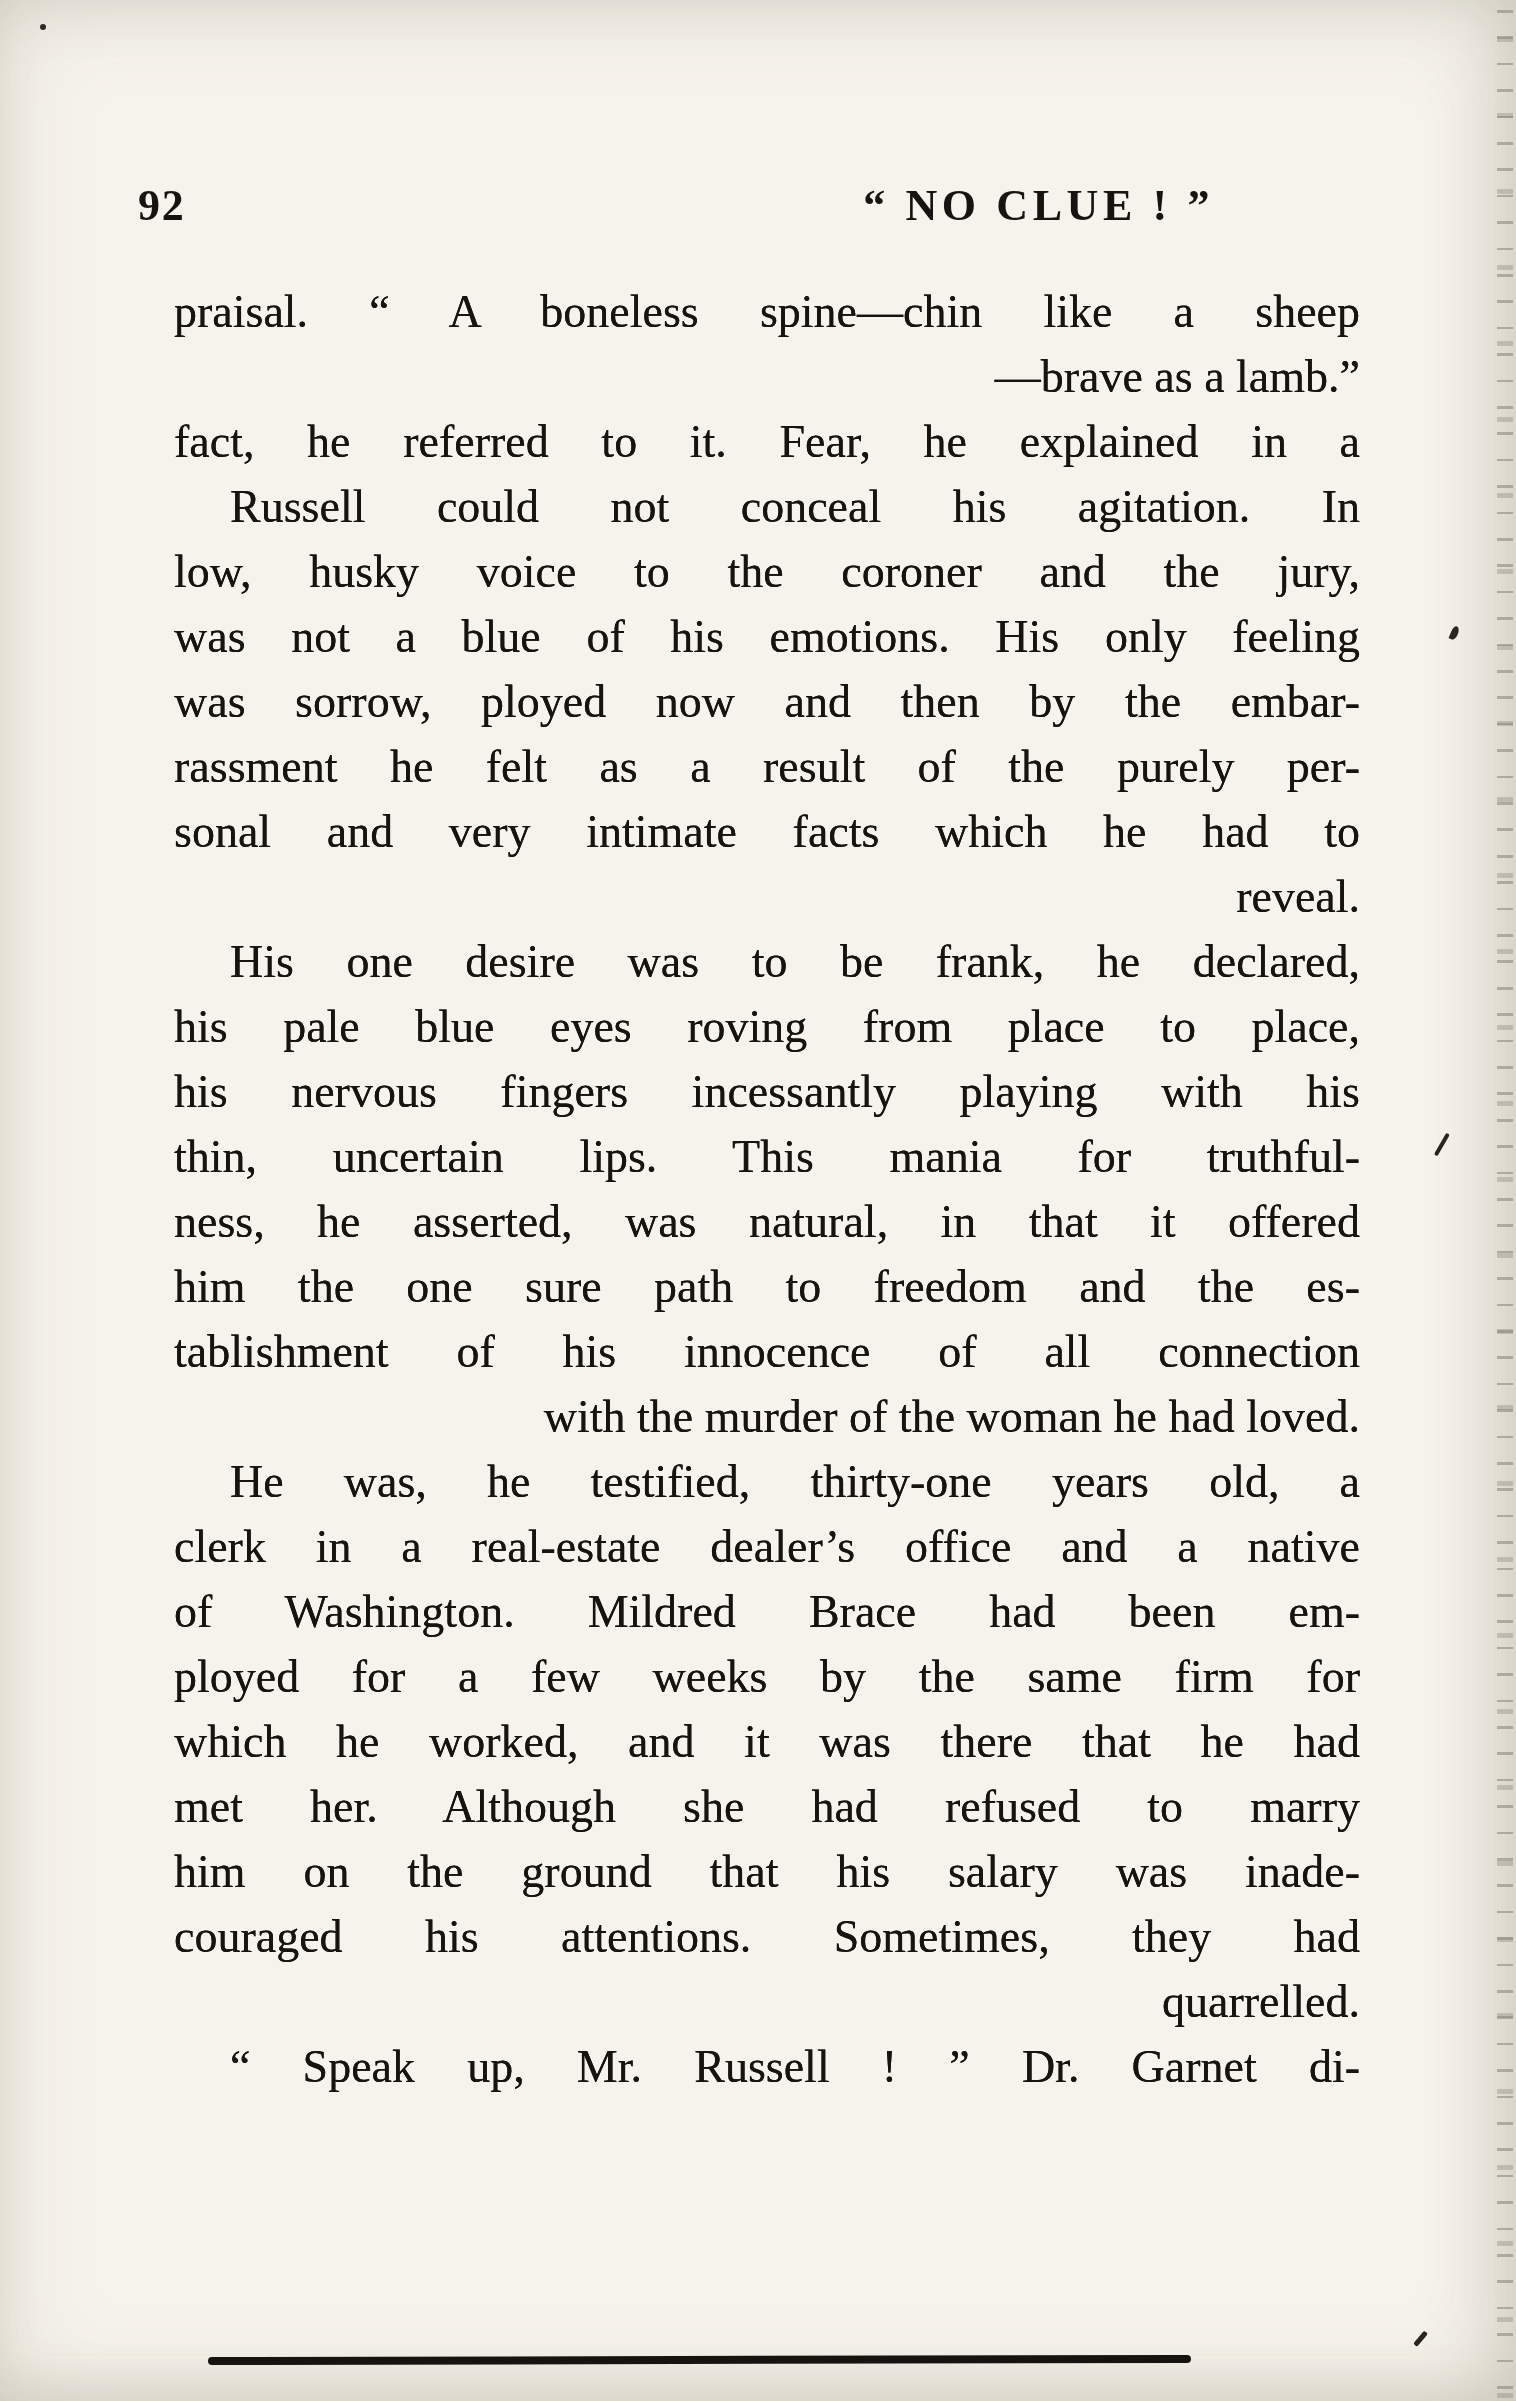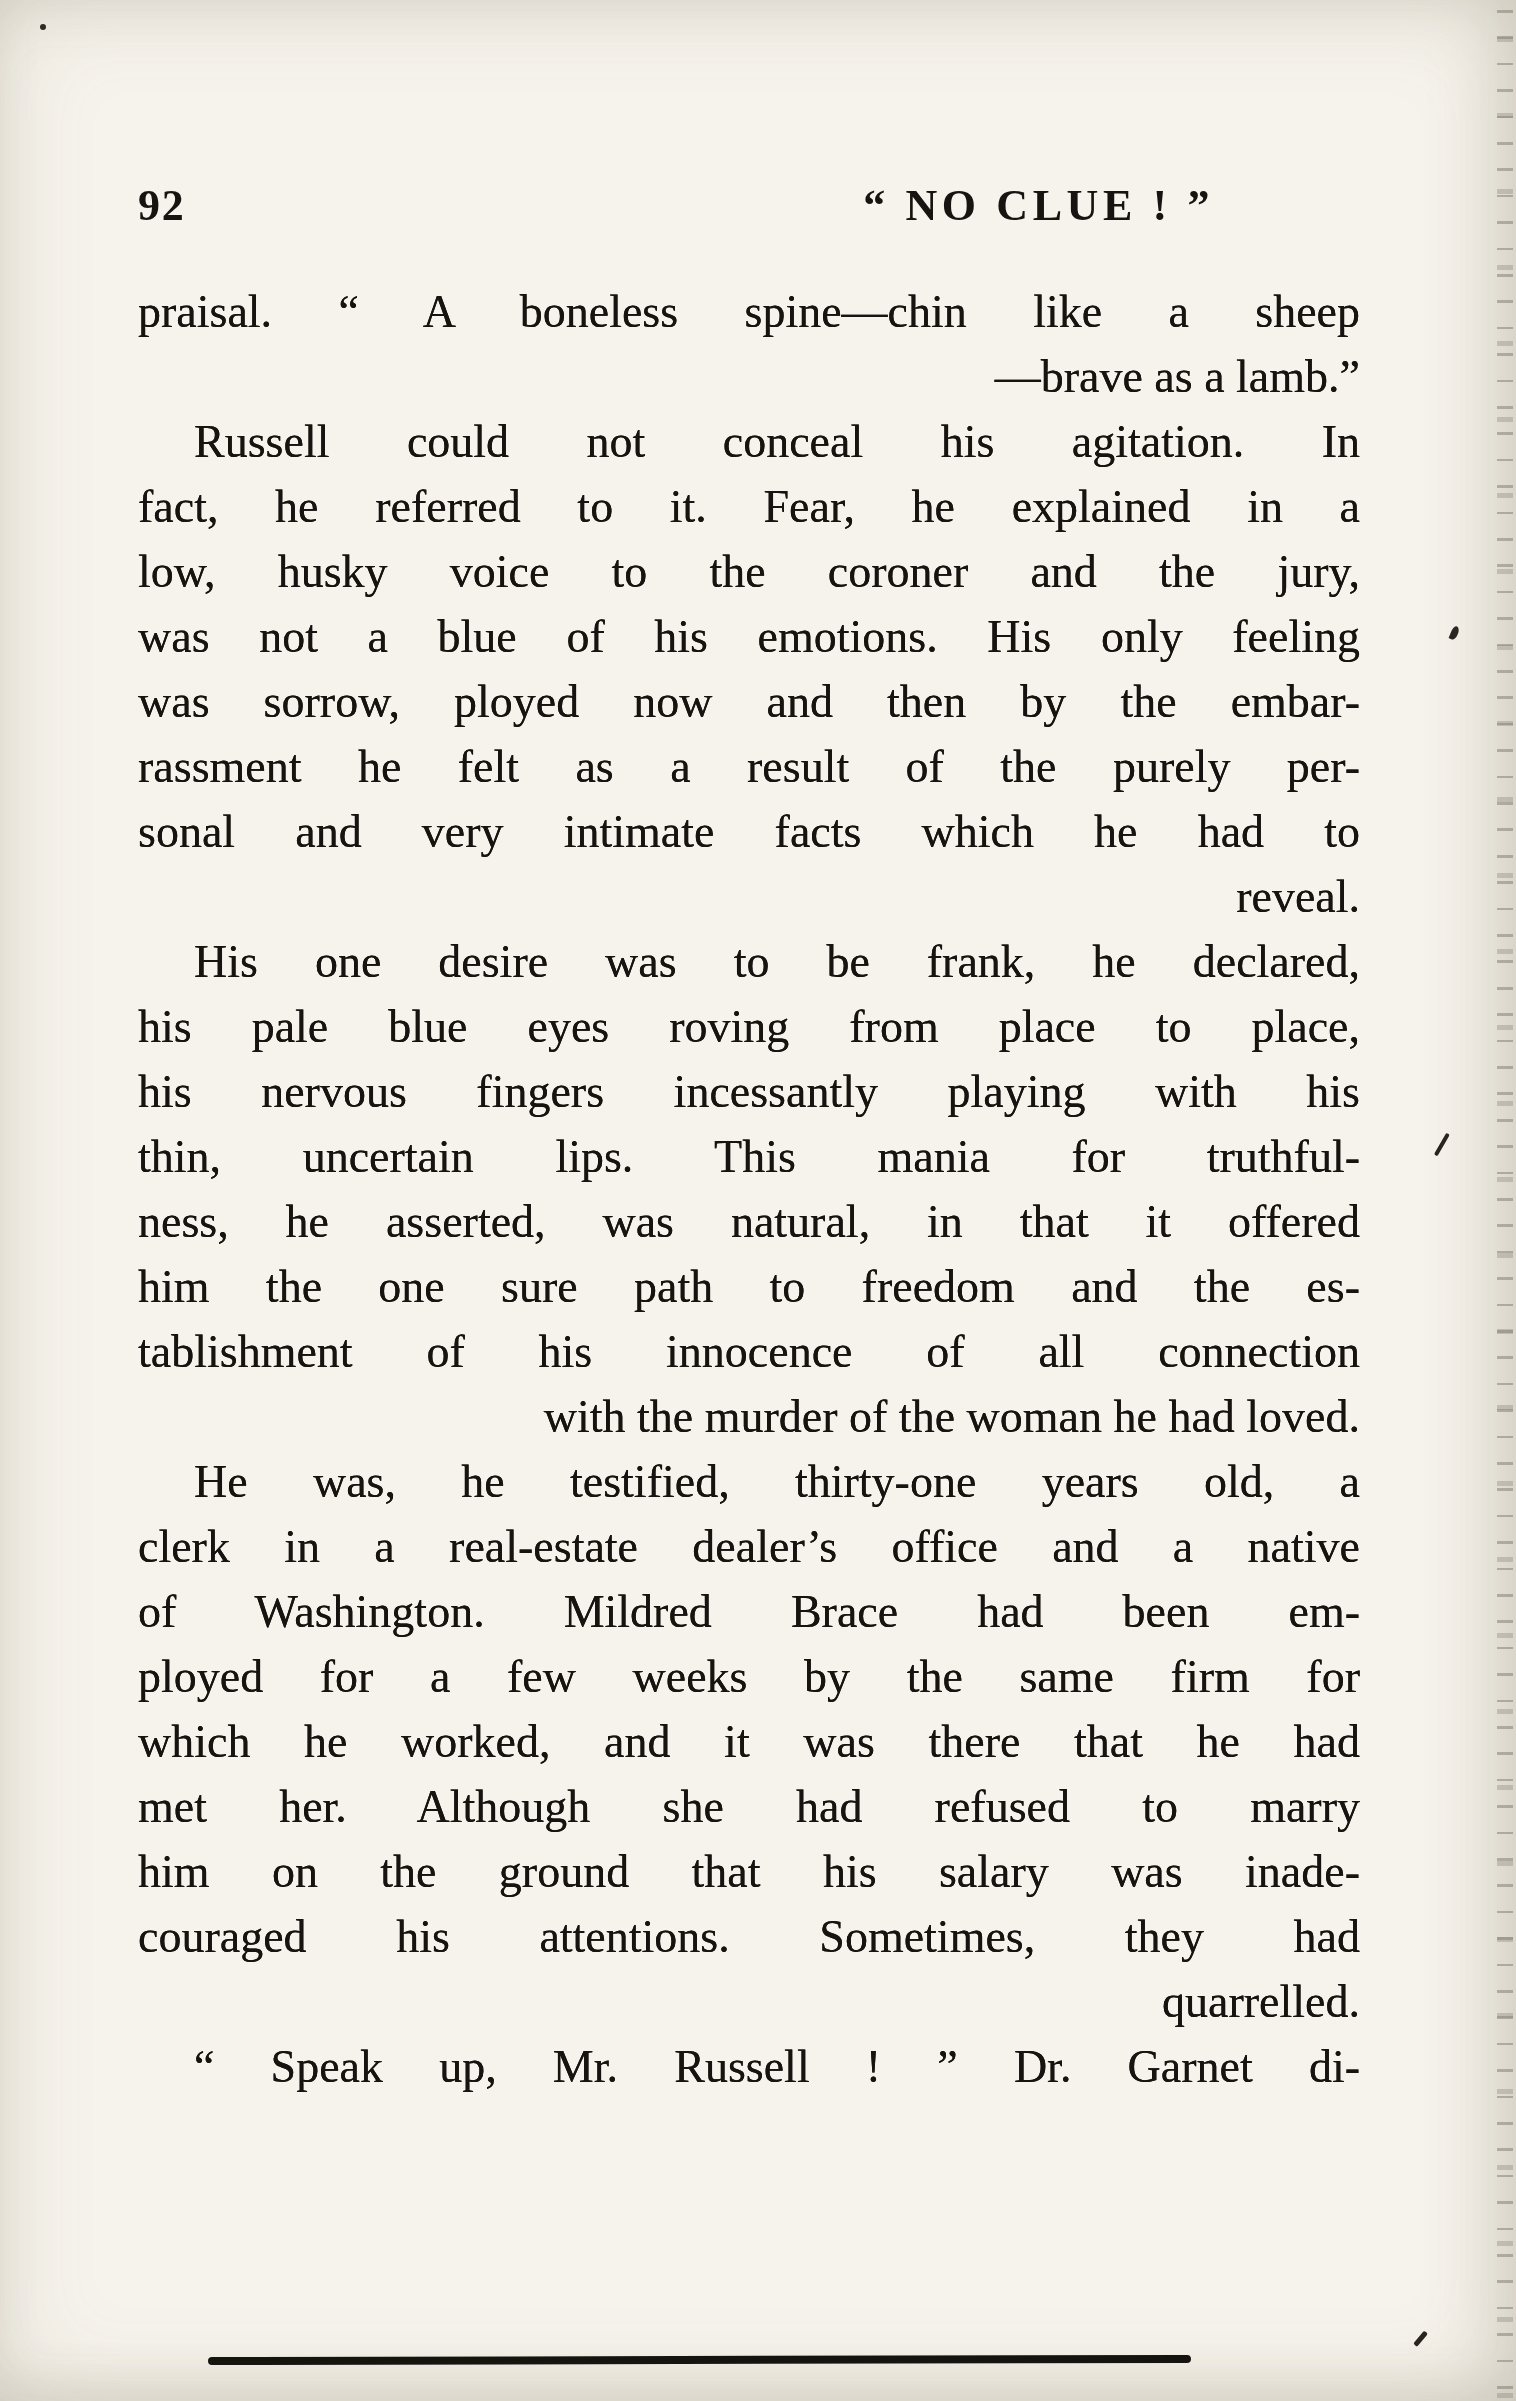--- a/index.html
+++ b/index.html
@@ -52,20 +52,21 @@
   }
   .line {
     height: 65px;
     line-height: 65px;
     text-align: right;
     white-space: normal;
   }
   .line.just {
     text-align: justify;
     text-align-last: justify;
+    margin-left: 36px;
   }
   .line.indent { text-indent: 56px; }
 
   
   .bottom-line {
     position: absolute;
     left: 208px; top: 2356px;
     width: 983px; height: 8.2px;
     background: #13110f;
     border-radius: 4.6px;
@@ -92,22 +93,22 @@
 <div class="page">
 
   <div class="header">
     <span class="page-number">92</span>
     <span class="running-title">“ NO CLUE ! ”</span>
   </div>
 
   <div class="text-body">
       <div class="line just">praisal.  “ A boneless spine—chin like a sheep</div>
       <div class="line">—brave as a lamb.”</div>
+      <div class="line just">fact, he referred to it.  Fear, he explained in a</div>
       <div class="line just indent">Russell could not conceal his agitation.  In</div>
-      <div class="line just">fact, he referred to it.  Fear, he explained in a</div>
       <div class="line just">low, husky voice to the coroner and the jury,</div>
       <div class="line just">was not a blue of his emotions.  His only feeling</div>
       <div class="line just">was sorrow, ployed now and then by the embar-</div>
       <div class="line just">rassment he felt as a result of the purely per-</div>
       <div class="line just">sonal and very intimate facts which he had to</div>
       <div class="line">reveal.</div>
       <div class="line just indent">His one desire was to be frank, he declared,</div>
       <div class="line just">his pale blue eyes roving from place to place,</div>
       <div class="line just">his nervous fingers incessantly playing with his</div>
       <div class="line just">thin, uncertain lips.  This mania for truthful-</div>

